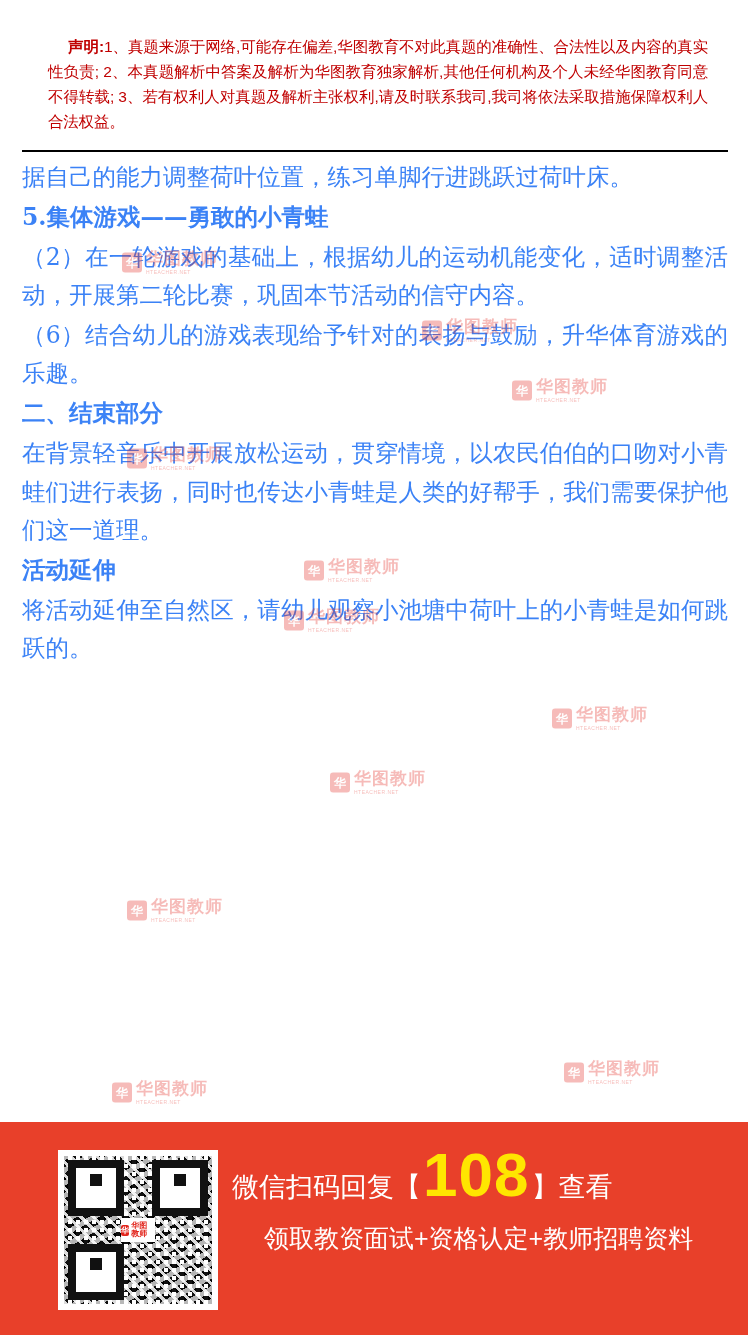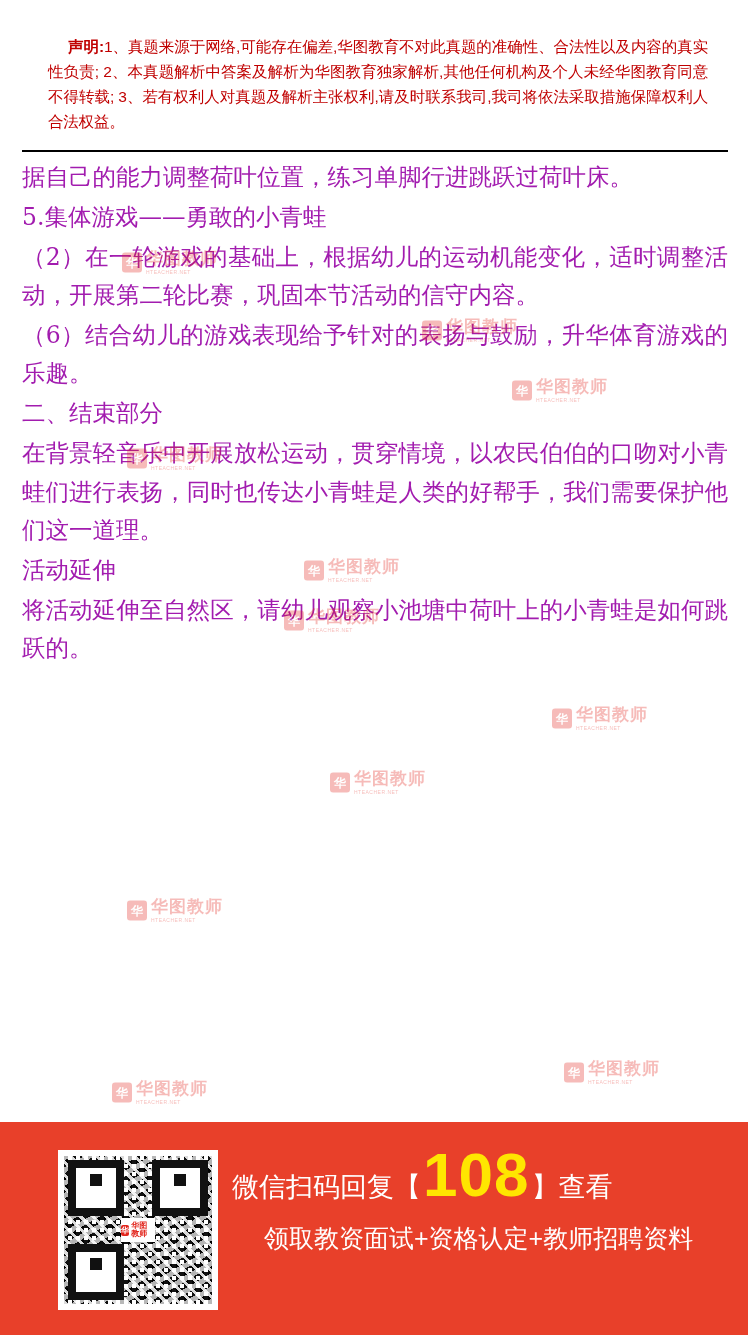--- a/index.html
+++ b/index.html
@@ -51,36 +51,36 @@
   }
 
   
   .content {
     position: absolute;
     left: 22px;
     top: 158px;
     width: 706px;
     font-size: 23.5px;
     line-height: 1.62;
-    color: #a21caf;
+    color: #3b82f6;
     font-family: "DejaVu Serif", "Liberation Serif", serif;
     text-align: justify;
   }
   .content p {
     margin: 0 0 2px 0;
     text-indent: 0;
   }
   .p-indent2 {
     text-indent: 47px;
   }
   .p-indent1 {
     text-indent: 47px;
   }
   .bold {
-    font-weight: normal;
+    font-weight: bold;
   }
 
   
   .wm {
     position: absolute;
     opacity: 0.30;
     pointer-events: none;
     display: flex;
     align-items: center;
     gap: 4px;

